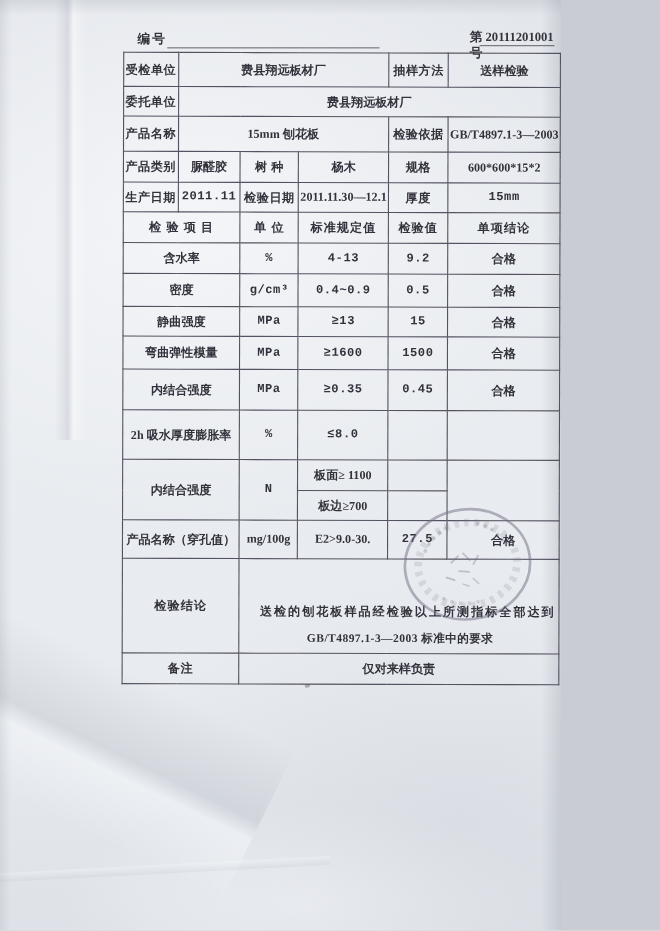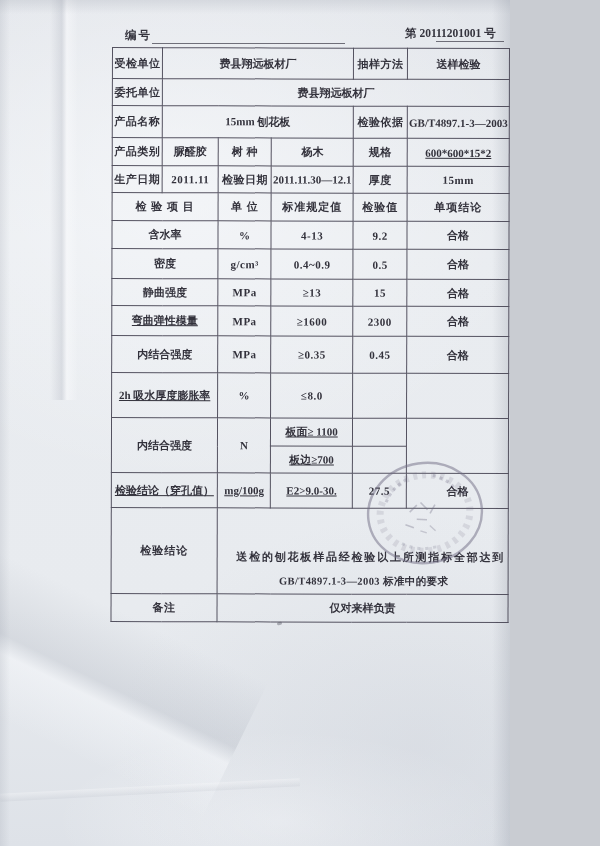--- a/index.html
+++ b/index.html
@@ -22,35 +22,35 @@
     background:linear-gradient(180deg, rgba(255,255,255,0.45), rgba(168,173,184,0.25)); opacity:0.6; }
   .shadow-right { right:0; top:0; width:18px; height:846px;
     background:linear-gradient(270deg, rgba(148,154,166,0.30), transparent); }
   .shadow-top { left:0; top:0; width:600px; height:14px;
     background:linear-gradient(180deg, rgba(148,154,166,0.22), transparent); }
   .shadow-left { left:0; top:0; width:10px; height:846px;
     background:linear-gradient(90deg, rgba(148,154,166,0.20), transparent); }
 
   .serial-label { position:absolute; left:125px; top:28px; font-size:11.5px; font-weight:bold; color:#35343e; letter-spacing:2px; }
   .serial-underline { position:absolute; left:152px; top:43px; width:193px; height:1px; background:rgba(70,68,80,0.75); }
-  .serial-number { position:absolute; left:405px; top:26px; font-size:11.5px; font-weight:bold; color:#35343e; }
+  .serial-number { position:absolute; left:427px; top:26px; font-size:11.5px; font-weight:bold; color:#35343e; }
   .serial-number-underline { position:absolute; left:436px; top:41px; width:68px; height:1px; background:rgba(70,68,80,0.75); }
 
   table.report { position:absolute; left:112px; top:47px; border-collapse:collapse; table-layout:fixed; transform:rotate(0.15deg); transform-origin:top left; }
   table.report td {
     border:1px solid #545260; padding:0 1px; text-align:center; vertical-align:middle;
     color:#33323c; font-size:11px; font-weight:600; overflow:hidden; white-space:nowrap;
   }
   table.report { border:1.5px solid #4c4a57; }
   td.lbl { letter-spacing:0.5px; font-size:10.5px; }
   td.hdr { letter-spacing:1px; font-size:11px; }
   td.val { font-size:11px; }
-  td.num { font-size:11.5px; letter-spacing:0.5px; }
+  td.num { font-size:11.5px; letter-spacing:0.5px;font-family:Liberation Mono, monospace; }
   td.sm  { font-size:9.5px; }
-  td.sm2 { font-size:10px;text-decoration:underline; }
+  td.sm2 { font-size:10px; }
   td.concl-label { font-size:11px; letter-spacing:1px;border-radius:21px; }
   td.concl-body { text-align:left; white-space:normal; vertical-align:middle; }
   .concl-line1 { text-indent:16px; letter-spacing:1.8px; font-size:11px; line-height:25px;margin-top:36px; }
   .concl-line2 { letter-spacing:0.4px; font-size:10.5px; line-height:24px; padding-left:2px; }
 
   .footer-contact { position:absolute; left:113px; top:596px; font-size:12px; font-weight:bold; color:#35343e; letter-spacing:0.6px; }
   .ink-smudge { position:absolute; left:277px; top:622px; width:5px; height:3px; background:rgba(70,70,84,0.38); border-radius:2px; transform:rotate(-10deg); }
 
   .stamp-svg { position:absolute; left:358px; top:452px; pointer-events:none; }
   .hand-svg  { position:absolute; left:535px; top:115px; pointer-events:none; }
@@ -140,21 +140,21 @@
         <td colspan="2">静曲强度</td>
         <td class="num">MPa</td>
         <td class="num">≥13</td>
         <td class="num">15</td>
         <td>合格</td>
       </tr>
       <tr style="height:30px">
         <td colspan="2" class="sm2">弯曲弹性模量</td>
         <td class="num">MPa</td>
         <td class="num">≥1600</td>
-        <td class="num">2300</td>
+        <td class="num">1500</td>
         <td>合格</td>
       </tr>
       <tr style="height:37px">
         <td colspan="2">内结合强度</td>
         <td class="num">MPa</td>
         <td class="num">≥0.35</td>
         <td class="num">0.45</td>
         <td>合格</td>
       </tr>
       <tr style="height:45px">
@@ -169,21 +169,21 @@
         <td rowspan="2" class="num">N</td>
         <td class="sm2">板面≥ 1100</td>
         <td></td>
         <td rowspan="2"></td>
       </tr>
       <tr style="height:27px">
         <td class="sm2">板边≥700</td>
         <td></td>
       </tr>
       <tr style="height:35px">
-        <td colspan="2" class="sm2">检验结论（穿孔值）</td>
+        <td colspan="2" class="sm2">产品名称（穿孔值）</td>
         <td class="sm2">mg/100g</td>
         <td class="sm2">E2&gt;9.0-30.</td>
         <td class="num">27.5</td>
         <td>合格</td>
       </tr>
       <tr style="height:55px">
         <td colspan="2" class="concl-label">检验结论</td>
         <td colspan="4" class="concl-body">
           <div class="concl-line1">送检的刨花板样品经检验以上所测指标全部达到</div>
           <div class="concl-line2">GB/T4897.1-3—2003 标准中的要求</div>

